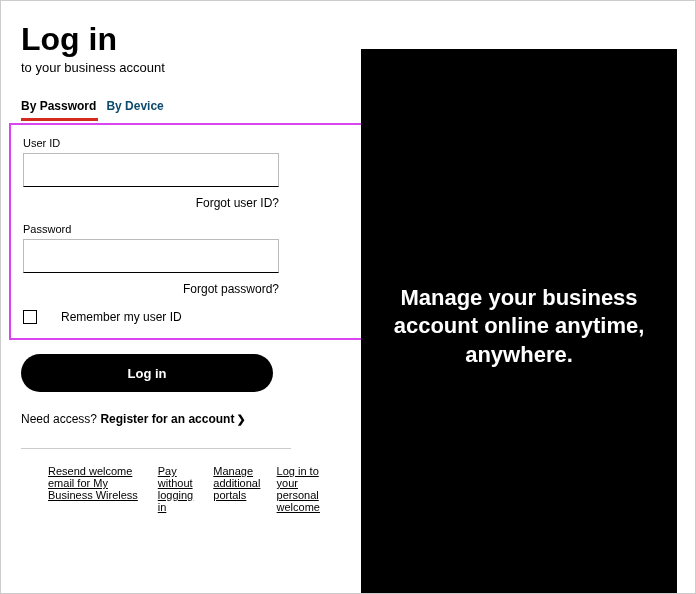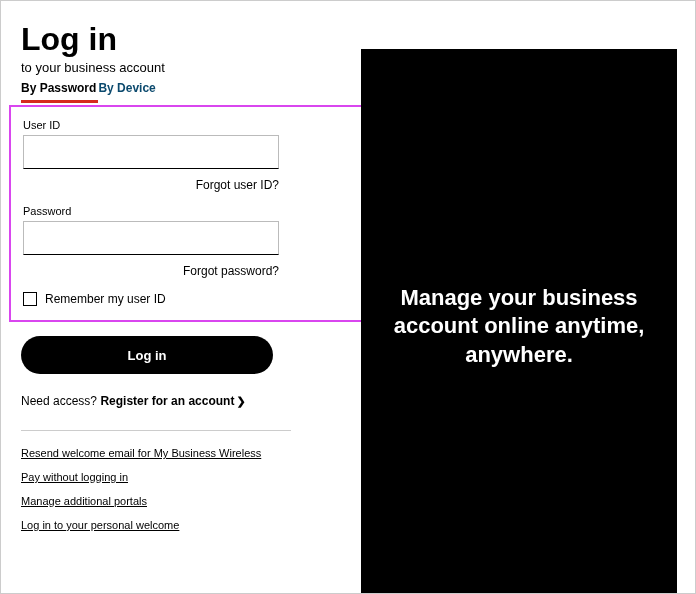--- a/index.html
+++ b/index.html
@@ -40,25 +40,25 @@
     }
     .title {
       font-size: 32px;
       font-weight: bold;
       color: #000;
       margin-bottom: 2px;
     }
     .subtitle {
       font-size: 13px;
       color: #000;
-      margin-bottom: 6px;
+      margin-bottom: 24px;
     }
     .tabs {
       display: flex;
-      gap: 2px;
+      gap: 10px;
       border-bottom: 0;
       margin-bottom: 4px;
     }
     .tab {
       font-size: 12px;
       font-weight: bold;
       color: #0c4a6e;
       padding-bottom: 6px;
       cursor: pointer;
       position: relative;
@@ -103,21 +103,21 @@
       margin-bottom: 12px;
     }
     .forgot-link {
       font-size: 12px;
       color: #000;
       cursor: pointer;
     }
     .remember-row {
       display: flex;
       align-items: flex-start;
-      gap: 8px;
+      gap: 24px;
       margin-top: 13px;
     }
     .checkbox {
       width: 14px;
       height: 14px;
       border: 1px solid #000;
       cursor: pointer;
     }
     .remember-label {
       font-size: 12px;
@@ -149,22 +149,23 @@
       font-size: 11px;
       margin-left: 2px;
     }
     .divider {
       border-top: 1px solid #ccc;
       margin-bottom: 16px;
       width: 270px;
     }
     .help-links {
       display: flex;
-      flex-direction: column;
+      flex-direction: row;
       gap: 12px;
+      margin-left: 27px;
     }
     .help-link {
       font-size: 11px;
       color: #000;
       text-decoration: underline;
       cursor: pointer;
       width: fit-content;
     }
   </style>
 </head>

